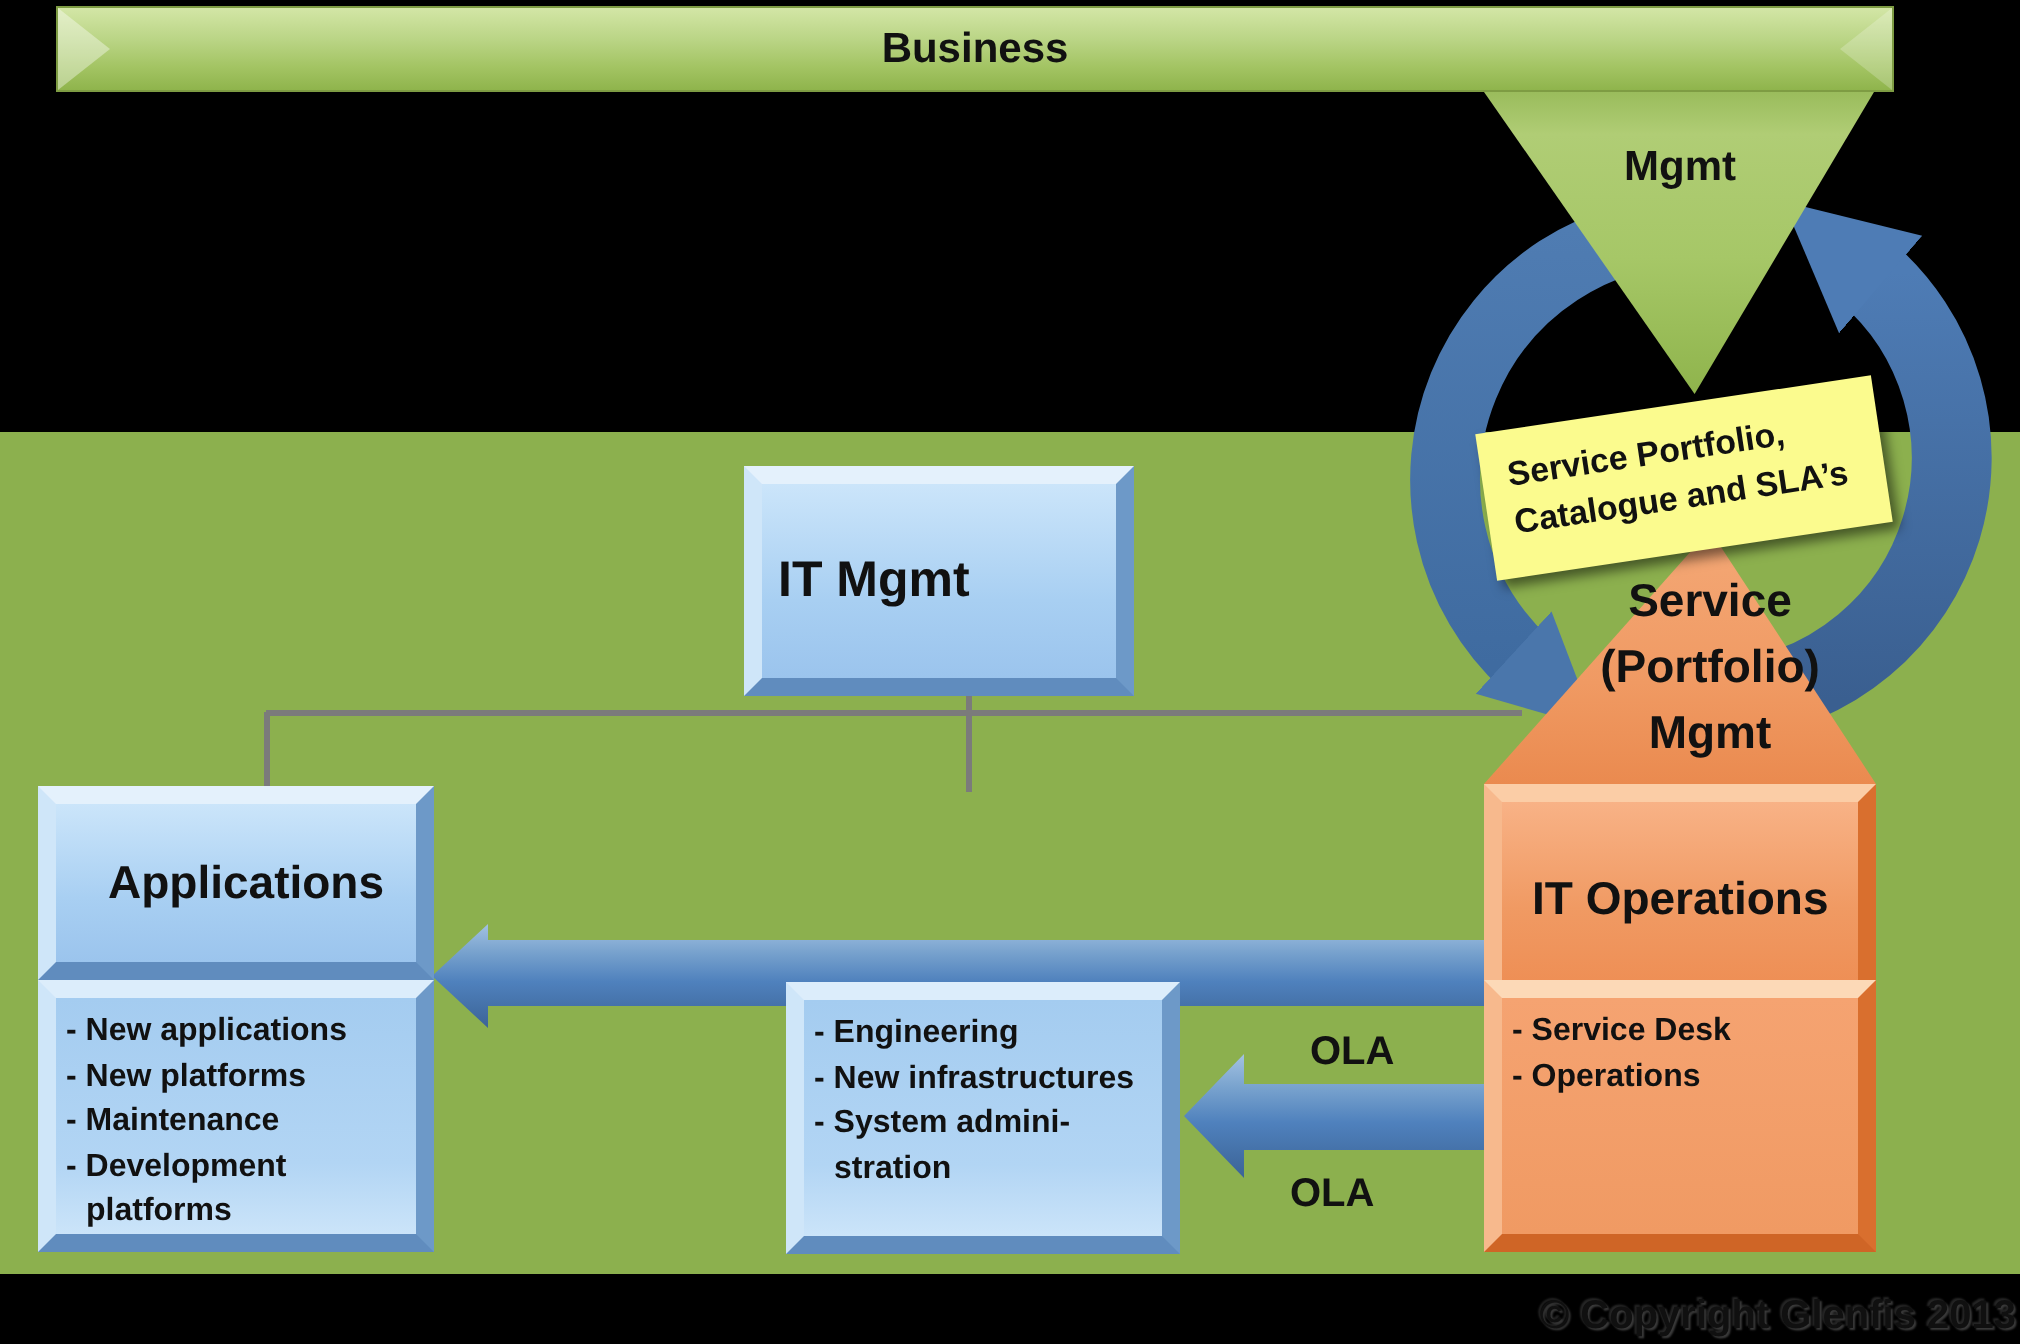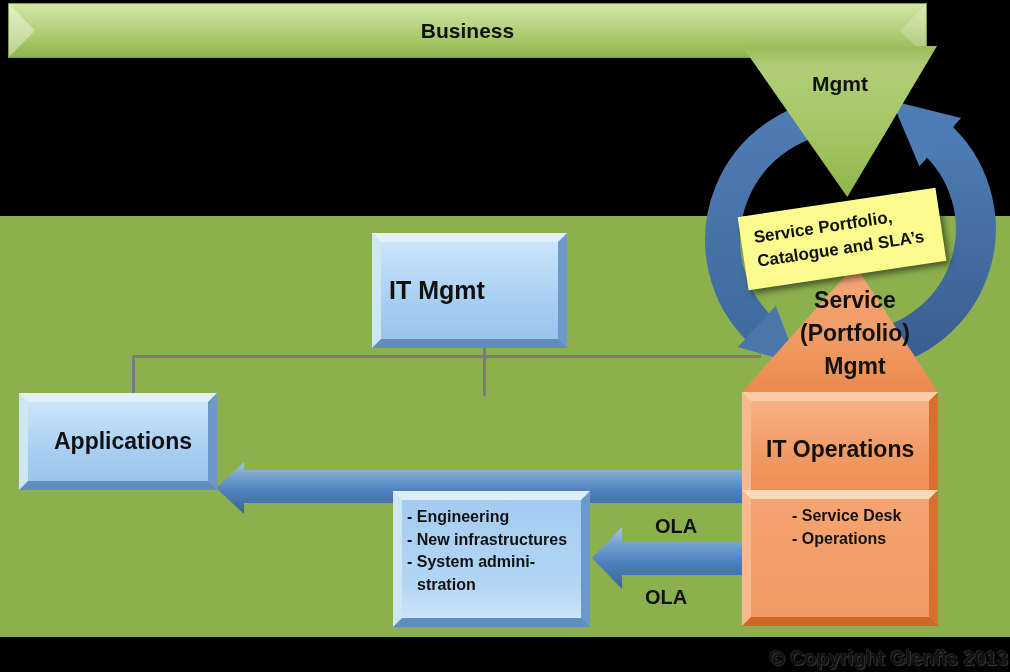--- a/index.html
+++ b/index.html
@@ -7,21 +7,21 @@
          font-family:"Liberation Sans",sans-serif;color:#111;}
   .abs{position:absolute;}
 
   
   #green-panel{left:0;top:216px;width:1010px;height:421px;background:#8CB04E;z-index:0;}
 
   
   #cycle-svg{left:0;top:0;width:1010px;height:672px;z-index:1;}
 
   
-  #business-bar{left:8px;top:3px;width:919px;height:55px;z-index:2;
+  #business-bar{left:28px;top:3px;width:919px;height:43px;z-index:2;
     background:linear-gradient(180deg,#d3e6a6 0%,#b9d484 40%,#a3c463 72%,#8fb44c 100%);
     border:1px solid #7e9c43;box-sizing:border-box;
     display:flex;align-items:center;justify-content:center;}
   #business-bar .bevel-left{position:absolute;left:0;top:0;width:26px;height:100%;
     background:rgba(255,255,255,0.38);clip-path:polygon(0 0,100% 50%,0 100%);}
   #business-bar .bevel-right{position:absolute;right:0;top:0;width:26px;height:100%;
     background:rgba(255,255,255,0.22);clip-path:polygon(100% 0,0 50%,100% 100%);}
   #business-label{font-size:21px;font-weight:bold;}
 
   
@@ -57,21 +57,21 @@
   #apps-title{left:19px;top:393px;width:198px;height:97px;z-index:3;}
   #apps-title .box-title{padding-left:26px;}
   #apps-list{left:19px;top:490px;width:198px;height:136px;z-index:3;}
 
   #tech-title{left:393px;top:395px;width:197px;height:96px;z-index:3;}
   #tech-title .box-title{padding-left:14px;}
   #tech-list{left:393px;top:491px;width:197px;height:136px;z-index:3;}
 
   #ops-title{left:742px;top:392px;width:196px;height:114px;z-index:3;}
   #ops-title .box-title{padding-left:15px;}
-  #ops-list{left:742px;top:490px;width:196px;height:136px;z-index:3;padding-left:36px;}
+  #ops-list{left:742px;top:490px;width:196px;height:136px;z-index:3;}
 
   
   #spm-triangle{left:742px;top:265px;width:196px;height:127px;z-index:3;
     background:linear-gradient(180deg,#f4a876 0%,#f09a63 60%,#ea8a4f 100%);
     clip-path:polygon(57.6% 0,0 100%,100% 100%);}
   #spm-caption{left:755px;top:284px;width:200px;z-index:3;text-align:center;
     font-size:23px;font-weight:bold;line-height:33px;}
 
   
   .block-arrow{z-index:2;background:linear-gradient(180deg,#a9c6e5 0%,#79a3ce 28%,#4f81bd 55%,#3a6193 100%);}
@@ -137,20 +137,29 @@
 
   <div id="ola-arrow-long" class="abs block-arrow"></div>
 
   <div id="it-mgmt-box" class="abs bevel blue">
     <div class="box-title">IT Mgmt</div>
   </div>
 
   <div id="apps-title" class="abs bevel blue">
     <div class="box-title">Applications</div>
   </div>
+  <div id="apps-list" class="abs bevel blue-list">
+    <div class="list">
+      <div>- New applications</div>
+      <div>- New platforms</div>
+      <div>- Maintenance</div>
+      <div>- Development</div>
+      <div class="indent">platforms</div>
+    </div>
+  </div>
 
   <div id="tech-list" class="abs bevel blue-list">
     <div class="list">
       <div>- Engineering</div>
       <div>- New infrastructures</div>
       <div>- System admini-</div>
       <div class="indent">stration</div>
     </div>
   </div>
 

